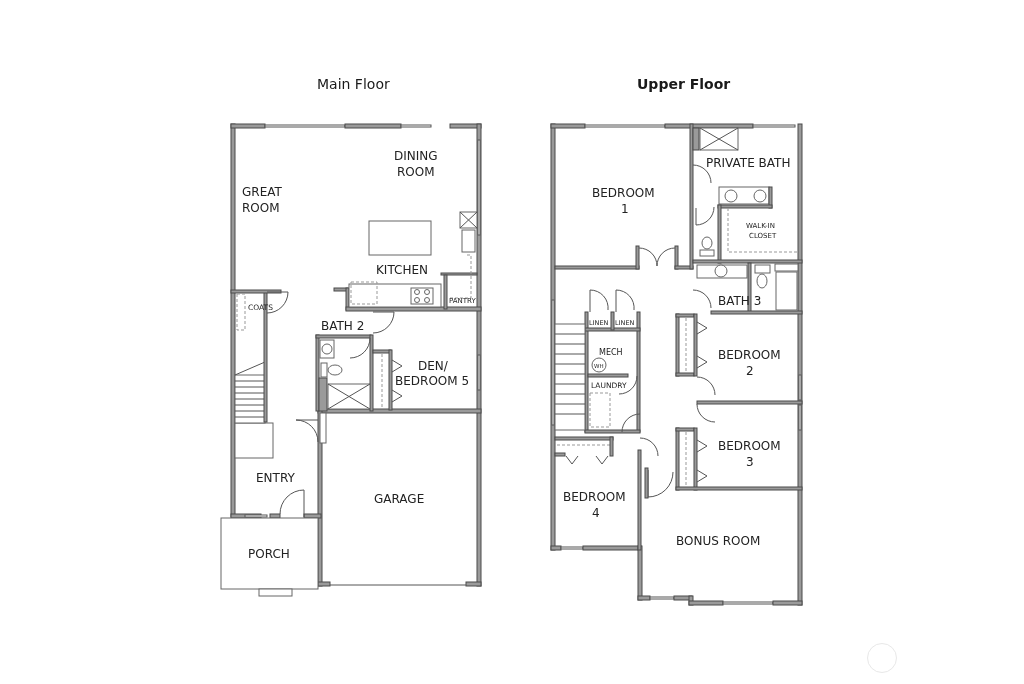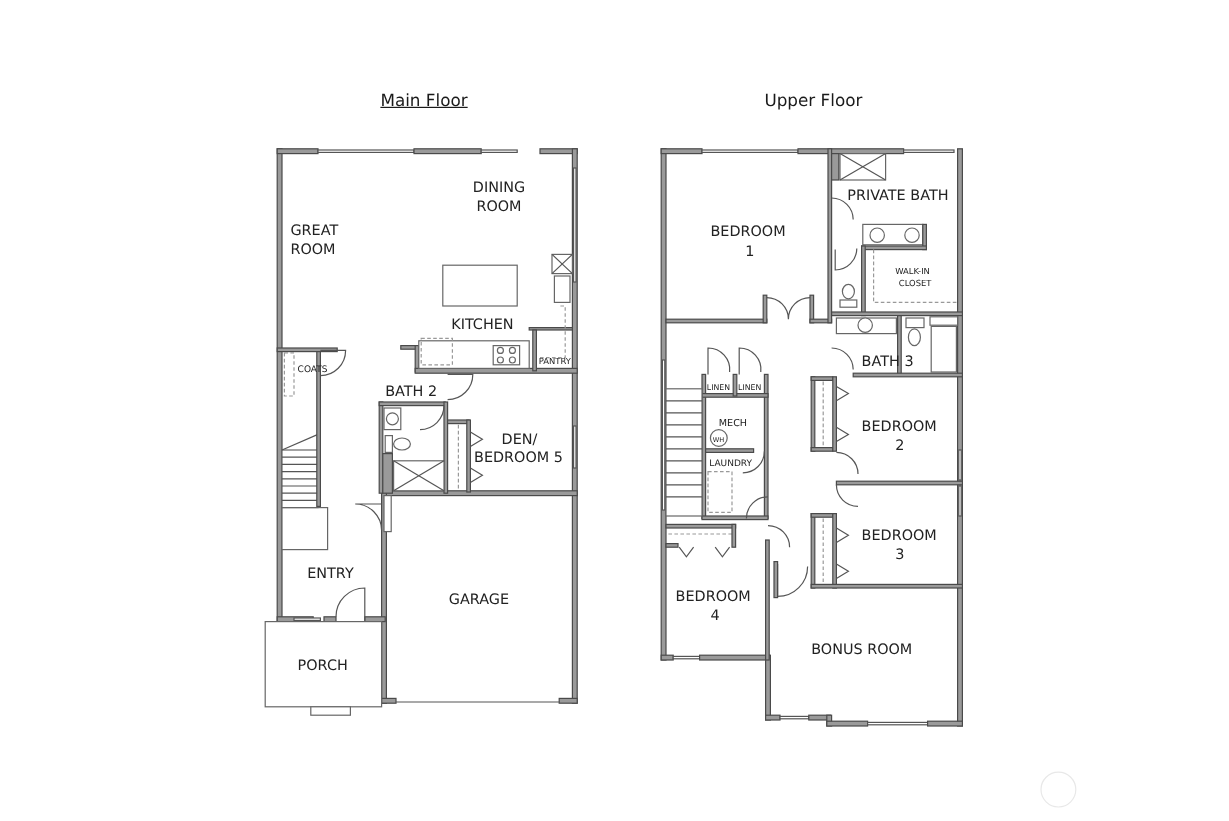--- a/index.html
+++ b/index.html
@@ -1,19 +1,19 @@
 <!DOCTYPE html>
 <html><head>
 <meta charset="utf-8">
 <style>
   html, body { margin:0; padding:0; background:#ffffff; }
   body { width:1024px; height:684px; position:relative; overflow:hidden; font-family:"Liberation Sans", sans-serif; }
   .floor-title { position:absolute; top:76px; font-size:14px; color:#1a1a1a; font-family:"DejaVu Sans", sans-serif; }
-  #title-main { left:317px;text-decoration:underline; }
-  #title-upper { left:637px; }
+  #title-main { left:317px; }
+  #title-upper { left:637px;font-weight:bold; }
   svg { position:absolute; left:0; top:0; }
   .lbl { font-family:"DejaVu Sans", sans-serif; fill:#222; }
   .wall { fill:#9a9a9a; stroke:#4a4a4a; stroke-width:1; }
   .thin { fill:none; stroke:#555; stroke-width:1; }
   .dash { fill:none; stroke:#999; stroke-width:1; stroke-dasharray:3,2; }
   .fix { fill:#fff; stroke:#666; stroke-width:1; }
   .win { fill:#fff; stroke:#555; stroke-width:1; }
   .watermark { position:absolute; left:867px; top:643px; width:28px; height:28px; border:1px solid #e8e8e8; border-radius:50%; }
 </style>
 </head>

